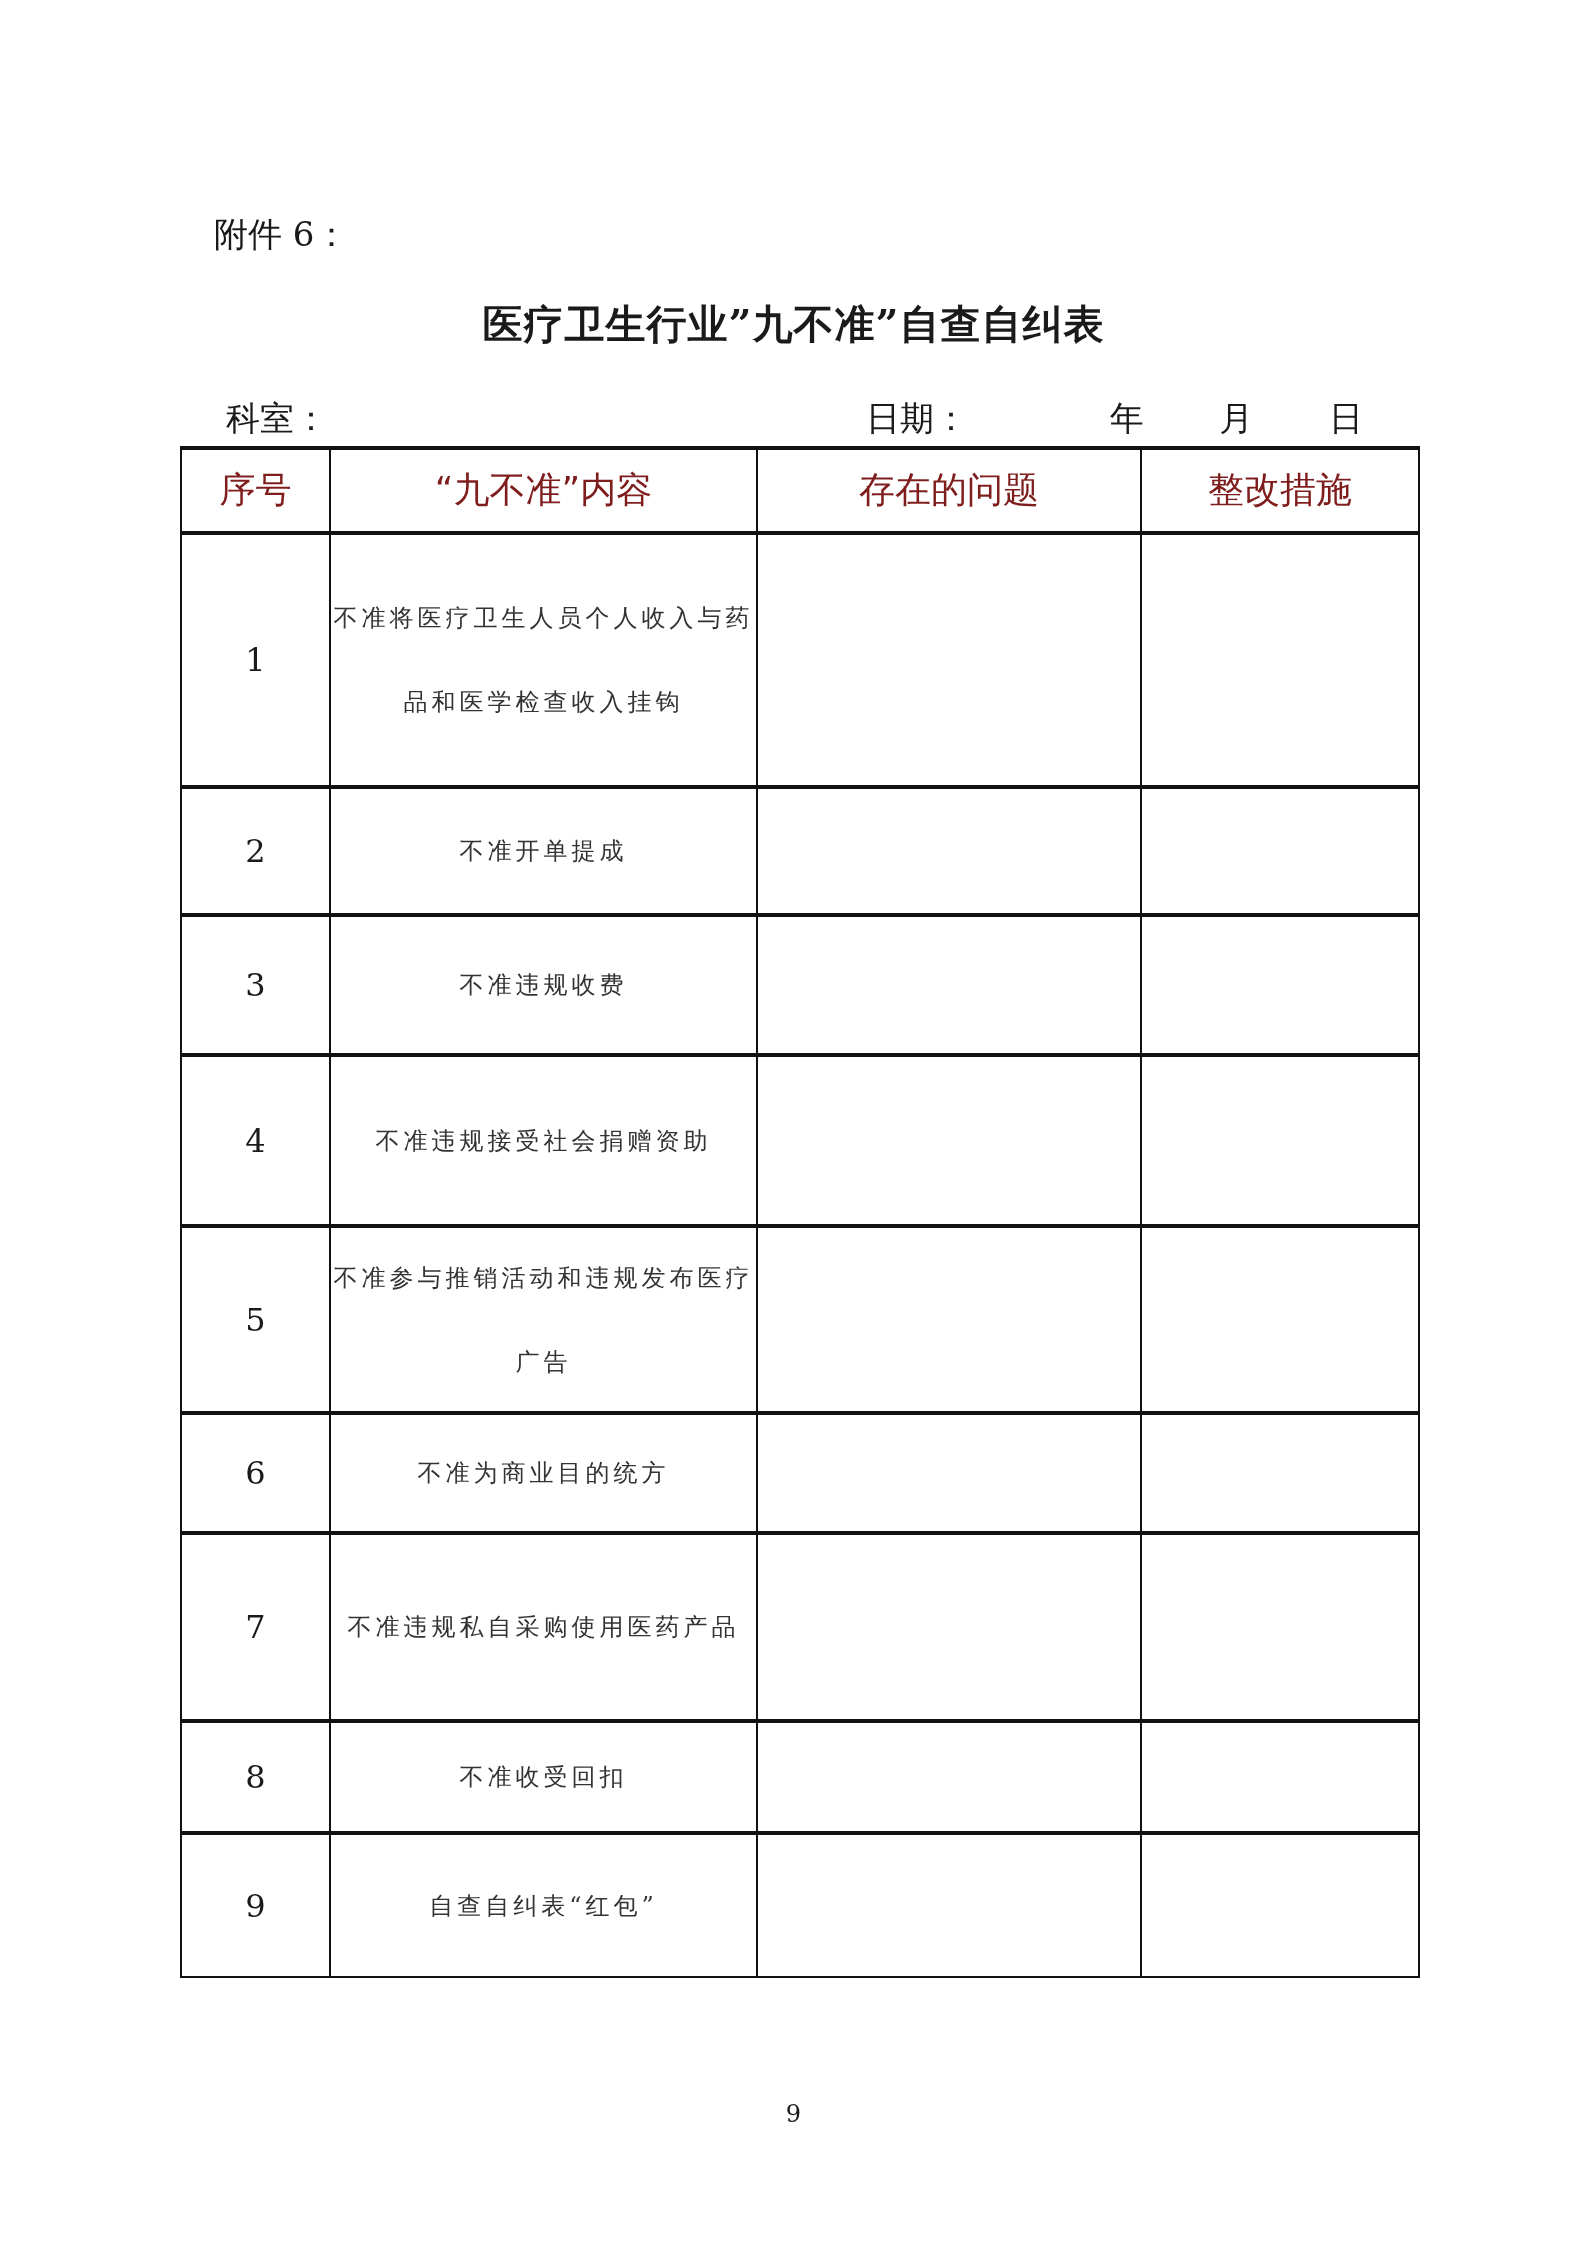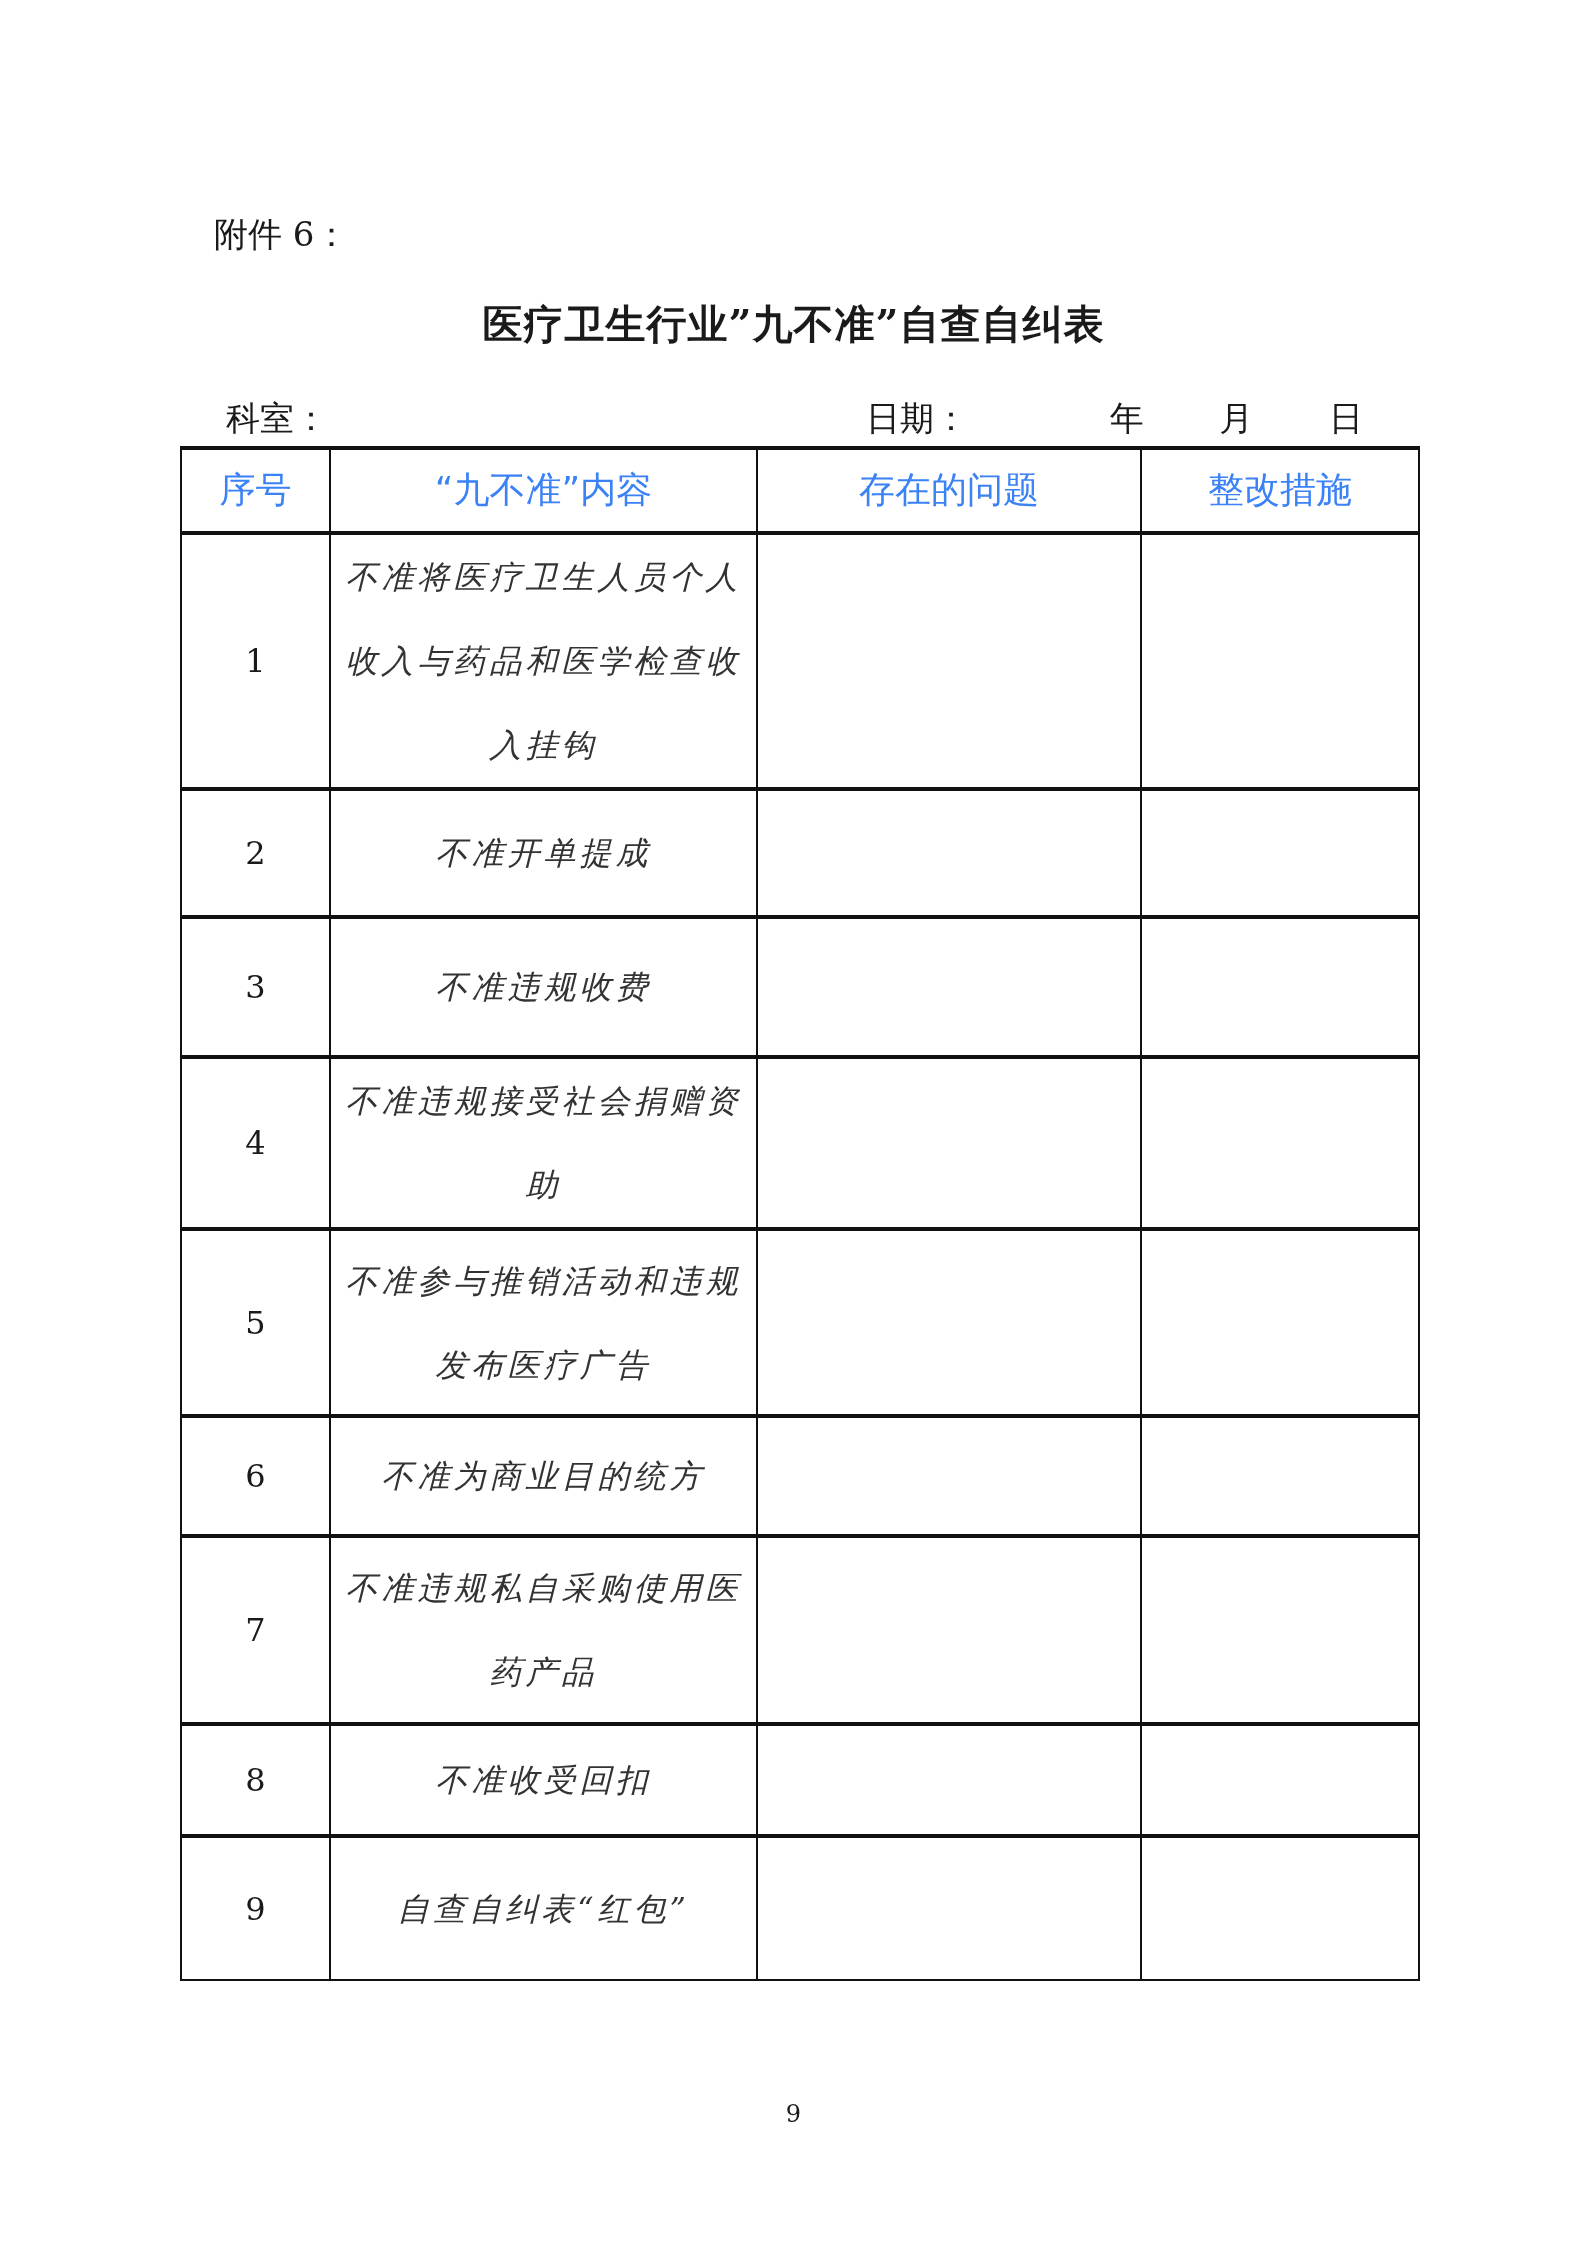--- a/index.html
+++ b/index.html
@@ -9,23 +9,23 @@
   .attach { left:214px; top:212px; font-size:34px; line-height:44px; }
   .title { left:0; width:1587px; top:297px; text-align:center; font-size:40px; line-height:54px;
            font-weight:bold; letter-spacing:1px; }
   .meta { top:396px; font-size:34px; line-height:44px;margin-left:12px; }
   .dept { left:214px; }
   .date { left:854px; }
   .date span { display:inline-block;text-align:center; }
   table.main { position:absolute; left:180px; top:446px; width:1238px; border-collapse:collapse; table-layout:fixed; }
   table.main td, table.main th { border:2px solid #111; text-align:center; vertical-align:middle; padding:0; }
   table.main tr { border-top:4px solid #111; }
-  table.main th { font-family:"DejaVu Sans","Liberation Sans",sans-serif; font-weight:normal; font-size:36px; height:81px; color:#3b82f6; }
+  table.main th { font-family:"DejaVu Sans","Liberation Sans",sans-serif; font-weight:normal; font-size:36px; height:81px; color:#7f1d1d; }
   td.num { font-size:32px; }
-  td.content { font-size:32px; line-height:84px; letter-spacing:4px; color:#333; padding:0 10px;font-style:italic; }
+  td.content { font-size:24px; line-height:84px; letter-spacing:4px; color:#333; padding:0 10px; }
   td.blank { }
   .pagenum { left:0; width:1587px; top:2100px; text-align:center; font-size:24px; }
 </style>
 </head>
 <body>
 
 <div class="abs attach">附件 6：</div>
 <div class="abs title">医疗卫生行业”九不准”自查自纠表</div>
 
 <div class="abs meta dept">科室：</div>

